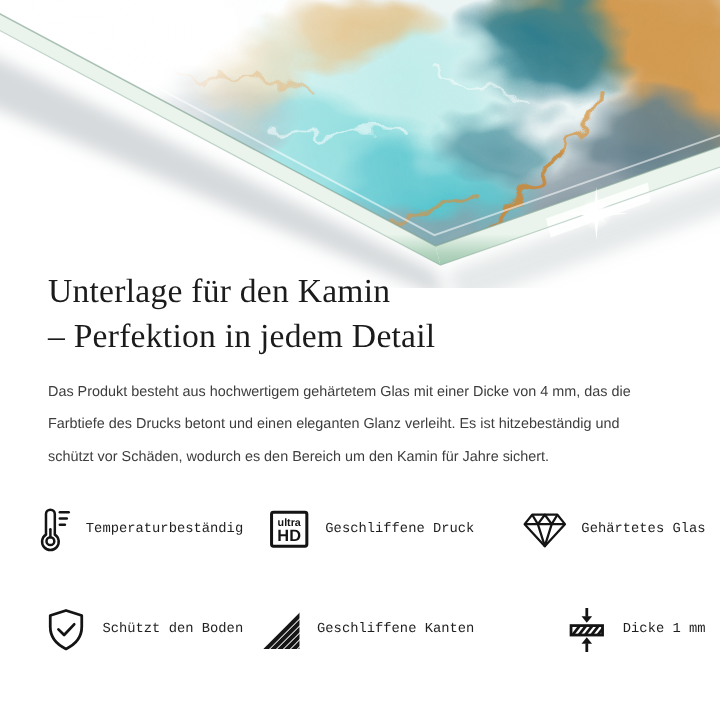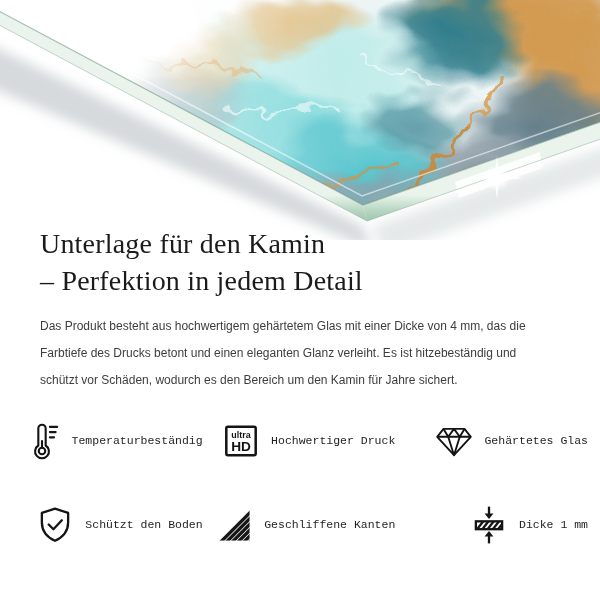--- a/index.html
+++ b/index.html
@@ -197,21 +197,21 @@
     </div>
 
     <div class="feature">
       <span class="ic">
         <svg viewBox="0 0 40 40">
           <rect x="6" y="6.5" width="28" height="27" rx="1.5" fill="none" stroke="#141414" stroke-width="2.4"></rect>
           <text x="20" y="17.5" text-anchor="middle" fill="#141414" class="badge-top">ultra</text>
           <text x="20" y="29.5" text-anchor="middle" fill="#141414" class="badge-bottom">HD</text>
         </svg>
       </span>
-      <span class="lbl">Hochwertiger Druck</span>
+      <span class="lbl">Geschliffene Druck</span>
     </div>
 
     <div class="feature">
       <span class="ic">
         <svg viewBox="0 0 40 40" fill="none" stroke="#141414" stroke-width="1.8" stroke-linejoin="round">
           <path d="M10,8.5 H30 L36,16 L20,33.5 L4,16 Z"></path>
           <line x1="4" y1="16" x2="36" y2="16"></line>
           <path d="M10,8.5 L14.5,16 L20,8.5 L25.5,16 L30,8.5"></path>
           <path d="M14.5,16 L20,33.5 L25.5,16"></path>
         </svg>

